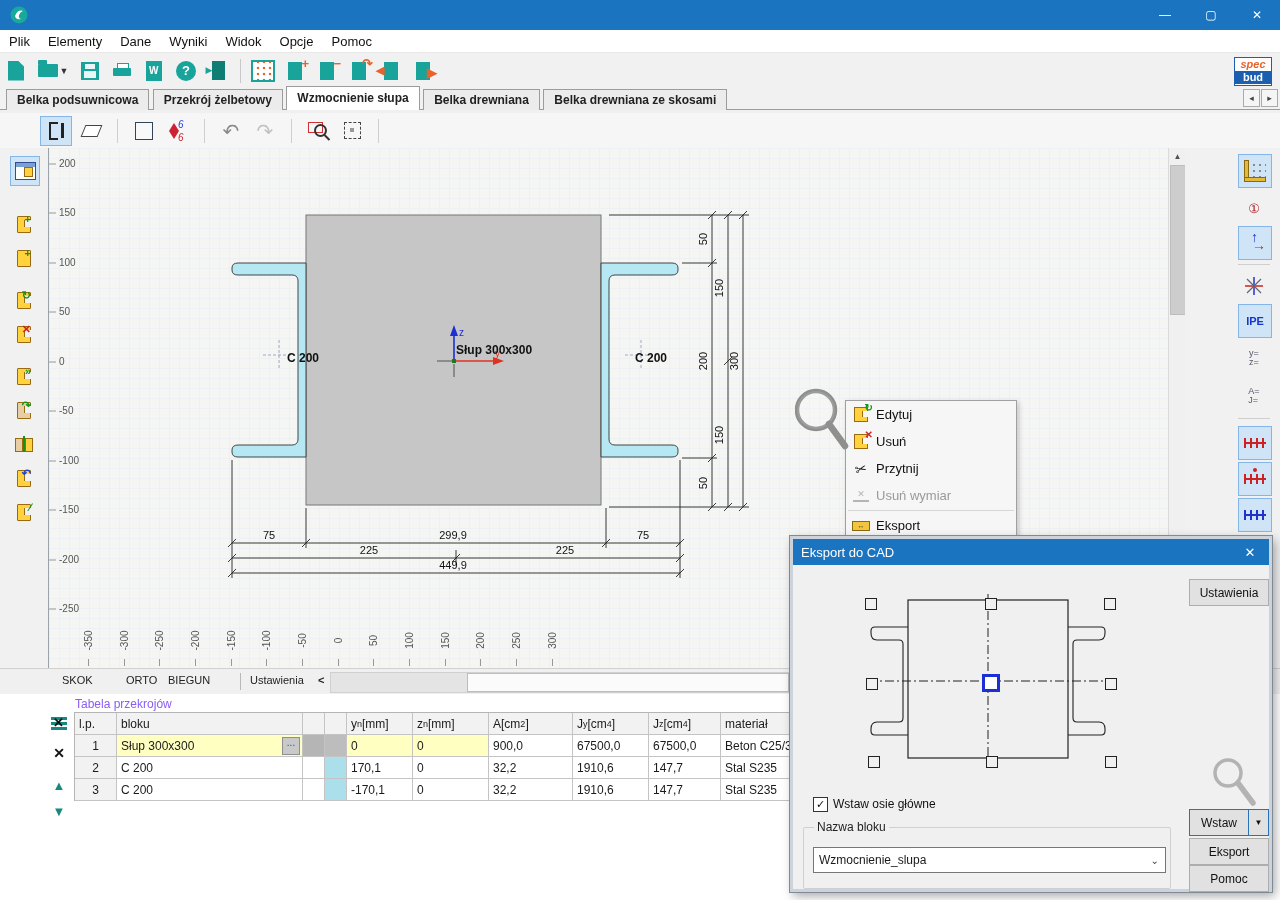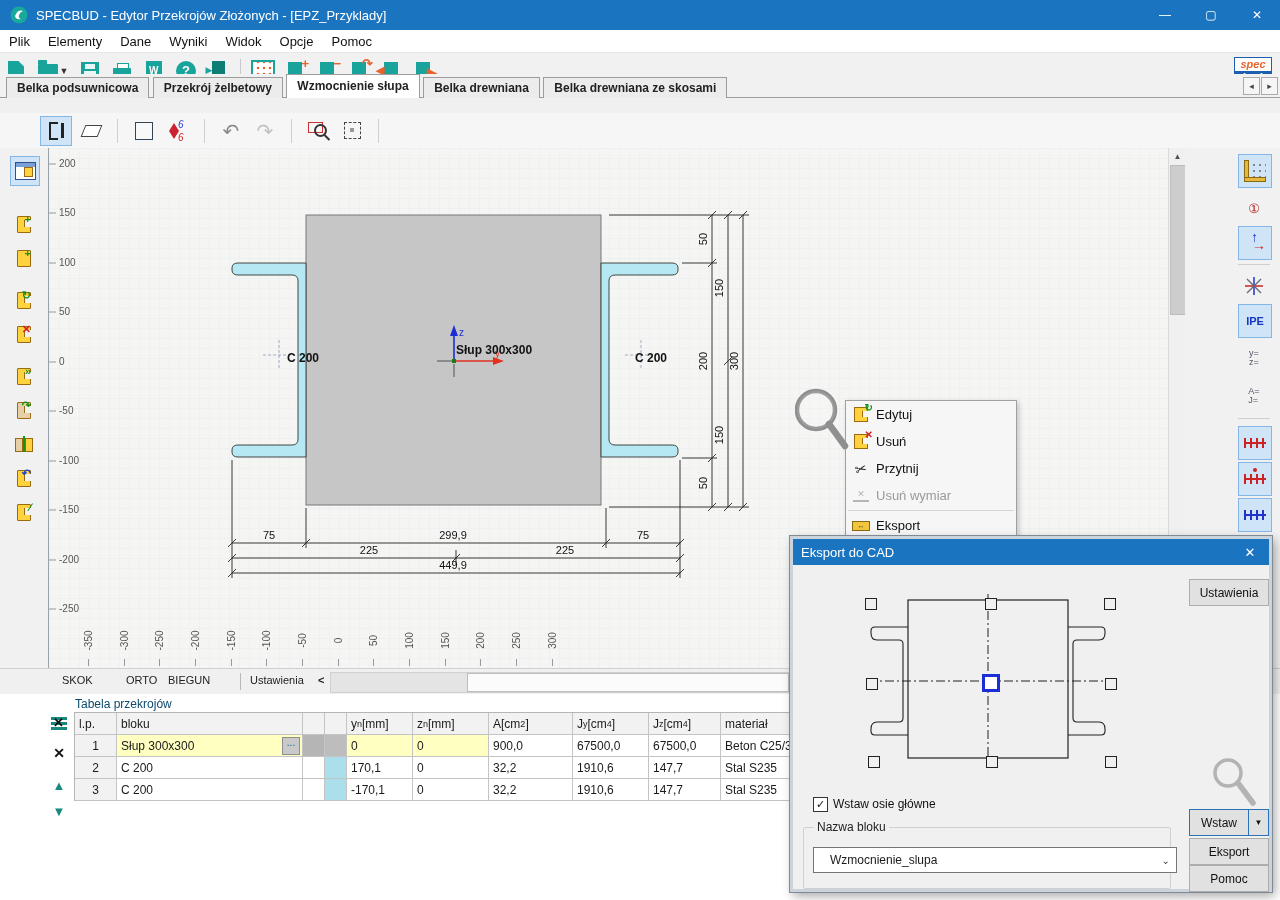--- a/index.html
+++ b/index.html
@@ -38,21 +38,21 @@
   .i-exit::before{content:"▶";position:absolute;left:-6px;top:4px;font-size:9px;color:#18a49a;}
   .i-grid{width:20px;height:18px;border:2px solid #18a49a;background:#fff;background-image:radial-gradient(#e8622d 1.4px,transparent 1.6px);background-size:6px 6px;background-position:2px 3px;}
   .pagebadge{width:14px;height:18px;background:#18a49a;position:relative;}
   .pagebadge .bdg{position:absolute;right:-7px;top:-6px;font-size:13px;font-weight:bold;color:#e8622d;}
   .pagebadge .bdgl{position:absolute;left:-8px;top:2px;font-size:11px;font-weight:bold;color:#e8622d;}
   .speclogo{position:absolute;right:8px;top:4px;width:36px;height:27px;border:1px solid #1b5fae;background:#fff;font-weight:bold;text-align:center;line-height:13px;}
   .speclogo .l1{color:#e8622d;font-size:11px;font-style:italic;display:block;}
   .speclogo .l2{color:#fff;background:#1b5fae;font-size:11px;display:block;}
 
   
-  .tabbar{position:absolute;left:0;top:74px;width:1280px;height:23px;background:#f1f1f1;border-bottom:1px solid #9c9c9c;}
+  .tabbar{position:absolute;left:0;top:86px;width:1280px;height:23px;background:#f1f1f1;border-bottom:1px solid #9c9c9c;}
   .tab{position:relative;display:inline-block;height:20px;line-height:20px;padding:0 10px;font-size:12px;font-weight:bold;
        border:1px solid #9c9c9c;border-bottom:none;background:#ececec;margin-left:-1px;top:2px;color:#222;}
   .tab.active{background:#fff;height:23px;line-height:22px;top:0;z-index:2;}
   .tabscroll{position:absolute;right:2px;top:3px;display:flex;}
   .tabscroll span{width:15px;height:16px;border:1px solid #aaa;background:#f5f5f5;font-size:9px;display:flex;align-items:center;justify-content:center;color:#444;margin-left:1px;}
 
   
   .drawbar{position:absolute;left:0;top:113px;width:1280px;height:35px;background:#f6f6f6;display:flex;align-items:center;border-bottom:1px solid #e0e0e0;}
   .di{width:30px;height:28px;display:flex;align-items:center;justify-content:center;position:relative;margin:0 2px;}
   .di.sel{background:#cfe4f7;border:1px solid #84b6e8;}
@@ -146,21 +146,21 @@
 
   
   .statusrow{position:absolute;left:0;top:668px;width:1280px;height:26px;background:#f0f0f0;border-top:1px solid #d0d0d0;}
   .sbl{position:absolute;top:5px;font-size:11px;color:#222;}
   .sbsep{position:absolute;top:4px;width:1px;height:17px;background:#b8b8b8;}
   .hscroll-track{position:absolute;left:330px;top:3px;width:460px;height:19px;background:#e4e4e4;border:1px solid #d0d0d0;}
   .hscroll-thumb{position:absolute;left:136px;top:0px;width:320px;height:17px;background:#fbfbfb;border:1px solid #bdbdbd;}
 
   
   .bottom{position:absolute;left:0;top:694px;width:1280px;height:206px;background:#fff;}
-  .tbl-title{position:absolute;left:75px;top:3px;font-size:12px;color:#0c4a6e;}
+  .tbl-title{position:absolute;left:75px;top:3px;font-size:12px;color:#8b5cf6;}
   .sideicons{position:absolute;left:48px;top:18px;width:24px;}
   .si{position:absolute;left:0;width:22px;height:22px;display:flex;align-items:center;justify-content:center;}
   .b-clear{position:relative;width:16px;height:13px;background:repeating-linear-gradient(#18897d 0 3px,transparent 3px 5px);}
   .b-clear::before{content:"✕";position:absolute;left:2px;top:-2px;font-size:13px;font-weight:bold;color:#111;}
   .b-x{font-size:14px;font-weight:bold;color:#111;}
   .b-up{color:#18897d;font-size:13px;} .b-down{color:#18897d;font-size:13px;}
   .sectable{position:absolute;left:74px;top:18px;border-top:1px solid #b5b5b5;border-left:1px solid #b5b5b5;font-size:12px;}
   .trow{display:flex;height:22px;}
   .tc{border-right:1px solid #c4c4c4;border-bottom:1px solid #c4c4c4;padding:0 4px;display:flex;align-items:center;overflow:hidden;white-space:nowrap;box-sizing:border-box;}
   .tc.hdr{background:#f2f2f2;}
@@ -175,36 +175,35 @@
           border:3px solid #cdd3da;outline:1px solid #7e8a95;box-shadow:3px 4px 10px rgba(0,0,0,.35);box-sizing:border-box;}
   .dlg-title{position:absolute;left:0;top:0;width:100%;height:26px;background:#1b74c0;color:#fff;font-size:13px;display:flex;align-items:center;}
   .dlg-title span{margin-left:8px;}
   .dlg-x{position:absolute;right:4px;top:0;width:30px;height:26px;display:flex;align-items:center;justify-content:center;color:#fff;font-size:13px;}
   .grp{position:absolute;border:1px solid #d0d0d0;border-radius:2px;}
   .grp .leg{position:absolute;left:10px;top:-8px;background:#f0f0f0;padding:0 3px;font-size:12px;color:#222;}
   .handle{position:absolute;width:10px;height:10px;background:#f0f0f0;border:1px solid #222;}
   .handle.ctr{width:12px;height:12px;border:3px solid #1b2fd4;background:#fff;}
   .btn{position:absolute;background:#e1e1e1;border:1px solid #adadad;font-size:12px;color:#111;display:flex;align-items:center;justify-content:center;}
   .btn.def{border:1px solid #2a72b8;}
-  .combo{position:absolute;background:#fff;border:1px solid #767676;font-size:12px;display:flex;align-items:center;padding-left:16px;}
+  .combo{position:absolute;background:#fff;border:1px solid #767676;font-size:12px;display:flex;align-items:center;padding-left:5px;}
   .combo .chev{position:absolute;right:6px;color:#444;font-size:10px;}
   .chk{position:absolute;width:13px;height:13px;background:#fff;border:1px solid #333;font-size:11px;line-height:12px;text-align:center;color:#111;}
   .chklbl{position:absolute;font-size:12px;color:#111;}
 </style>
 </head>
 <body>
 
 <div class="app">
 
   <div class="titlebar">
     <svg class="applogo" viewBox="0 0 18 18">
       <circle cx="9" cy="9" r="8.5" fill="#19a89c"></circle>
       <path d="M5 10 Q8 3 13 5 Q10 6 9 9 Q8 12 11 13 Q6 14 5 10Z" fill="#fff"></path>
     </svg>
-    <span class="ttext">SPECBUD - Edytor Przekrojów Złożonych - [EPZ_Przyklady]</span>
     <div class="winbtns">
       <div class="winbtn">—</div>
       <div class="winbtn">▢</div>
       <div class="winbtn">✕</div>
     </div>
   </div>
 
   <div class="menubar">
     <span class="menuitem">Plik</span>
     <span class="menuitem">Elementy</span>

